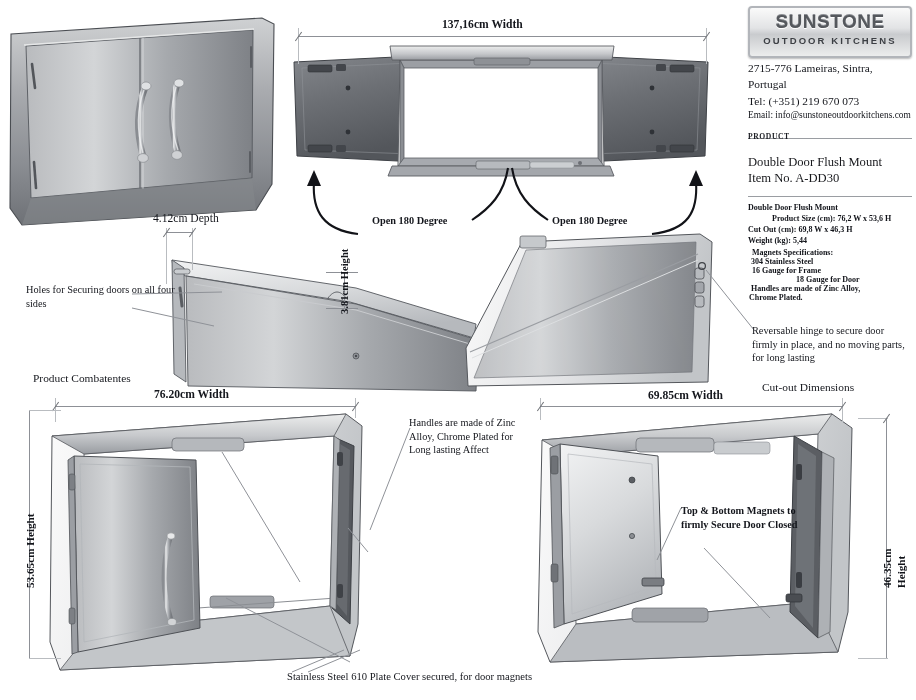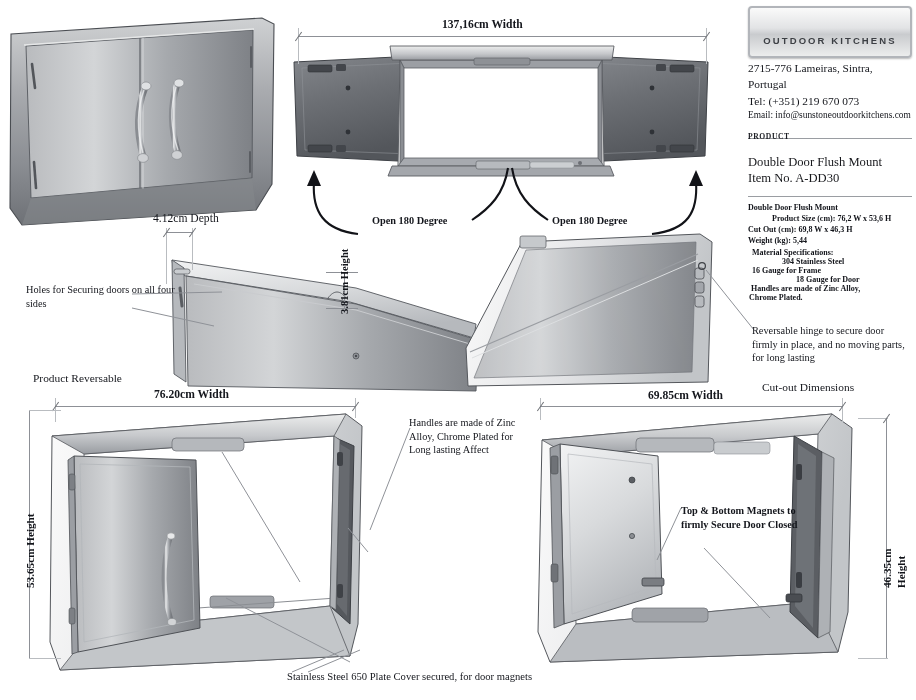--- a/index.html
+++ b/index.html
@@ -249,21 +249,21 @@
   </svg>
 
   <svg class="abs" style="left:706px;top:270px;" width="62" height="66" viewBox="0 0 62 66">
     <path class="leader" d="M0 0 L48 60"></path>
   </svg>
   <div class="callout" style="left:752px;top:324px;width:160px;">Reversable hinge
 to secure door firmly
 in place, and no moving
 parts, for long lasting</div>
 
-  <div class="sectlabel" style="left:33px;top:372px;">Product Reversable</div>
+  <div class="sectlabel" style="left:33px;top:372px;">Product Combatentes</div>
 
   <svg class="abs" style="left:50px;top:412px;" width="340" height="258" viewBox="0 0 340 258">
 
     <path d="M2 24 L296 2 L312 14 L308 212 L300 244 L10 258 L0 230 Z" fill="url(#gPale2)" stroke="#54575c" stroke-width="1"></path>
 
     <path d="M34 42 L284 24 L280 194 L40 220 Z" fill="#ffffff" stroke="#6a6d72" stroke-width="1"></path>
 
     <path d="M2 24 L296 2 L284 24 L34 42 Z" fill="url(#gEdge)" stroke="#54575c" stroke-width=".8"></path>
     <rect x="122" y="26" width="72" height="13" rx="4" fill="#b5b8bc" stroke="#6a6d72" stroke-width=".7"></rect>
 
@@ -366,47 +366,48 @@
   <div class="callout bold" style="left:681px;top:504px;width:140px;">Top &amp; Bottom
 Magnets to firmly
 Secure Door Closed</div>
   <svg class="abs" style="left:655px;top:506px;" width="40" height="60" viewBox="0 0 40 60">
     <path class="leader" d="M26 2 L2 54"></path>
   </svg>
   <svg class="abs" style="left:700px;top:546px;" width="80" height="80" viewBox="0 0 80 80">
     <path class="leader" d="M4 2 L70 72"></path>
   </svg>
 
-  <div class="callout" style="left:287px;top:670px;font-size:10.6px;white-space:nowrap;">Stainless Steel 650 Plate Cover secured, for door magnets</div>
+  <div class="callout" style="left:287px;top:670px;font-size:10.6px;white-space:nowrap;">Stainless Steel 610 Plate Cover secured, for door magnets</div>
   <svg class="abs" style="left:290px;top:648px;" width="80" height="26" viewBox="0 0 80 26">
     <path class="leader" d="M2 24 L54 2"></path>
     <path class="leader" d="M18 24 L70 2"></path>
   </svg>
 
   <div class="logo-box">
+    <div class="logo-word">SUNSTONE</div>
     <div class="logo-sub">OUTDOOR KITCHENS</div>
   </div>
 
   <div class="addr">
     <div>2715-776 Lameiras, Sintra, Portugal</div>
     <div>Tel: (+351) 219 670 073</div>
     <div class="small">Email: info@sunstoneoutdoorkitchens.com</div>
   </div>
 
   <div class="rule" style="left:748px;top:138px;width:164px;"></div>
   <div class="prod-head" style="top:132px;">PRODUCT</div>
   <div class="prod-name" style="top:154px;">Double Door Flush Mount</div>
   <div class="prod-name" style="top:170px;">Item No. A-DD30</div>
 
   <div class="rule" style="left:748px;top:196px;width:164px;"></div>
 
   <div class="spec" style="top:202px;">Double Door Flush Mount</div>
   <div class="spec" style="top:213px;padding-left:24px;">Product Size (cm): 76,2 W x 53,6 H</div>
   <div class="spec" style="top:224px;">Cut Out (cm): 69,8 W x 46,3 H</div>
   <div class="spec" style="top:235px;">Weight (kg): 5,44</div>
-  <div class="spec" style="top:247px;left:752px;">Material Specifications:</div>
-  <div class="spec" style="top:256px;left:782px;">304 Stainless Steel</div>
+  <div class="spec" style="top:247px;left:752px;">Magnets Specifications:</div>
+  <div class="spec" style="top:256px;left:751px;">304 Stainless Steel</div>
   <div class="spec" style="top:265px;left:752px;">16 Gauge for Frame</div>
   <div class="spec" style="top:274px;left:796px;">18 Gauge for Door</div>
   <div class="spec" style="top:283px;left:751px;">Handles are made of Zinc Alloy,</div>
   <div class="spec" style="top:292px;left:749px;">Chrome Plated.</div>
 
 </div>
 
 </body></html>

